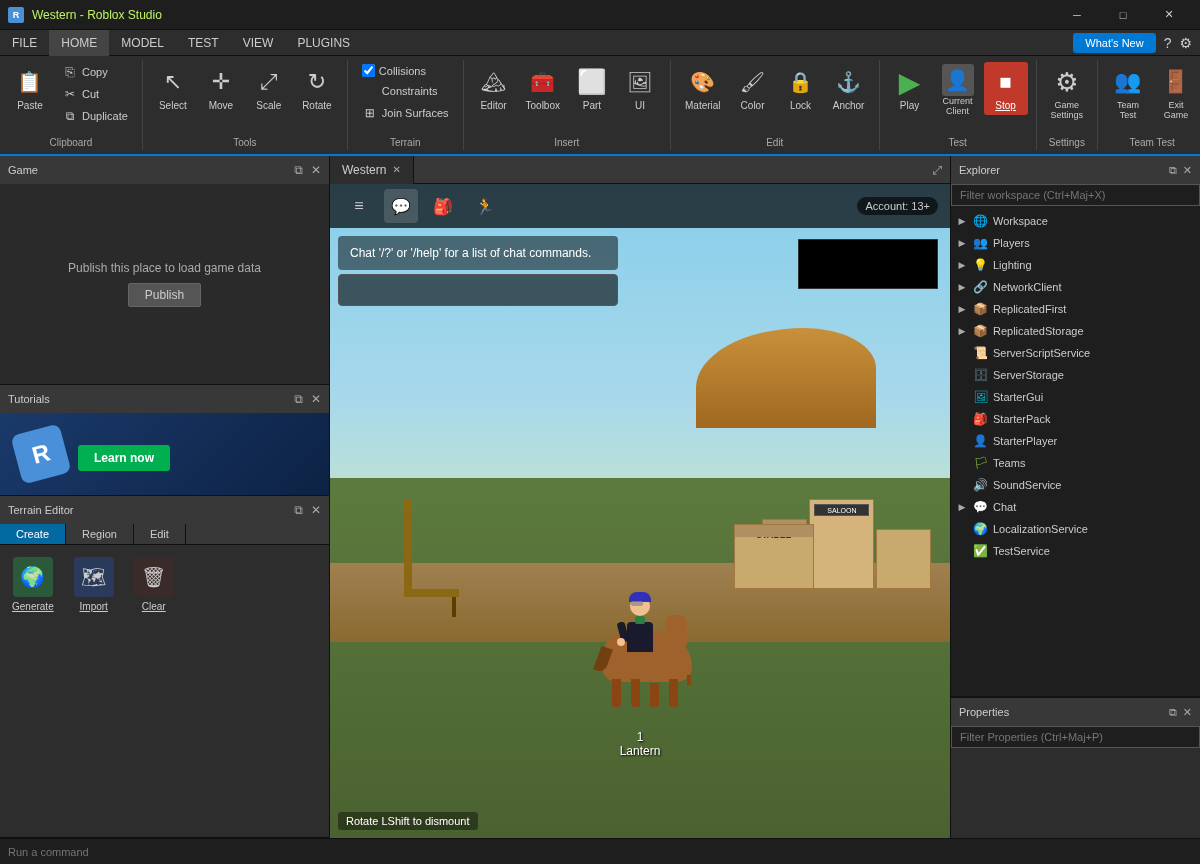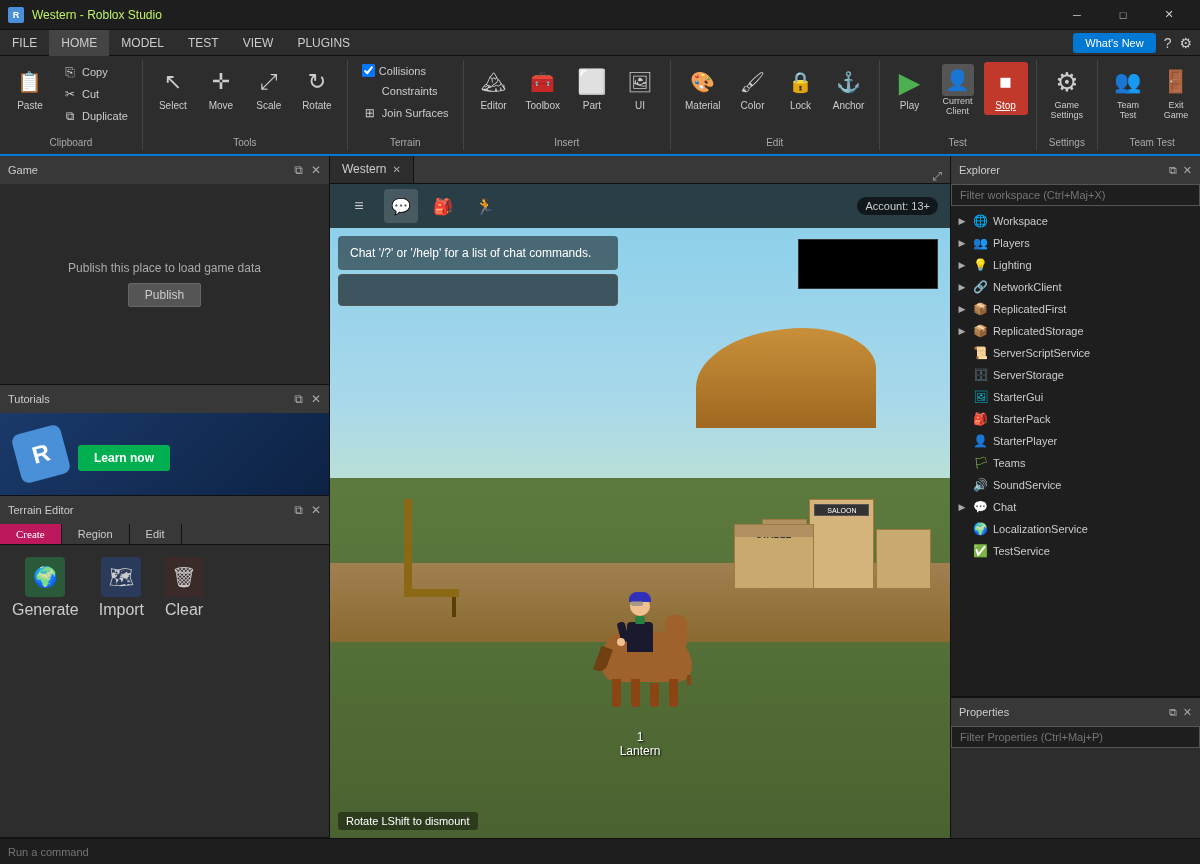--- a/index.html
+++ b/index.html
@@ -52,29 +52,29 @@
     #tutorials-content { background: linear-gradient(135deg, #1a3a6b, #0d2244); padding: 16px; display: flex; align-items: center; gap: 12px; }
     #roblox-logo { width: 50px; height: 50px; background: #4a90d9; border-radius: 8px; display: flex; align-items: center; justify-content: center; font-size: 24px; color: white; font-weight: bold; transform: rotate(-15deg); }
     #tutorials-text { flex: 1; }
     #tutorials-text p { font-size: 12px; color: white; line-height: 1.4; }
     #learn-btn { background: #00b050; color: white; padding: 6px 16px; border-radius: 3px; cursor: pointer; font-size: 12px; margin-top: 8px; display: inline-block; font-weight: bold; }
 
     
     #terrain-panel { flex: 1; }
     #terrain-tabs { display: flex; background: #383838; border-bottom: 1px solid #111; }
     .terrain-tab { padding: 4px 16px; cursor: pointer; font-size: 11px; color: #ccc; border-right: 1px solid #111; }
-    .terrain-tab.active { background: #be185d; color: white; font-family: Liberation Serif, serif; }
+    .terrain-tab.active { background: #0369a1; color: white; }
     #terrain-content { padding: 12px; display: flex; gap: 20px; align-items: flex-start; }
     .terrain-tool { display: flex; flex-direction: column; align-items: center; gap: 4px; cursor: pointer; }
     .terrain-tool-icon { width: 40px; height: 40px; border-radius: 4px; background: #444; display: flex; align-items: center; justify-content: center; font-size: 20px; }
-    .terrain-tool-label { font-size: 16px; color: #ccc; }
+    .terrain-tool-label { font-size: 10px; color: #ccc; text-decoration: underline; }
 
     
     #center { flex: 1; display: flex; flex-direction: column; overflow: hidden; }
-    #viewport-tabs { background: #383838; height: 28px; display: flex; align-items: flex-end; border-bottom: 1px solid #111; }
+    #viewport-tabs { background: #383838; height: 28px; display: flex; align-items: center; border-bottom: 1px solid #111; }
     .viewport-tab { display: flex; align-items: center; gap: 6px; padding: 0 12px; height: 28px; cursor: pointer; font-size: 12px; color: #ccc; border-right: 1px solid #111; }
     .viewport-tab.active { background: #2d2d2d; }
     .viewport-tab .close-x { color: #aaa; font-size: 10px; }
     #viewport-maximize { margin-left: auto; padding: 0 8px; cursor: pointer; color: #aaa; }
 
     
     #game-viewport { flex: 1; background: #000; position: relative; overflow: hidden; }
     #game-toolbar { position: absolute; top: 0; left: 0; right: 0; height: 44px; background: rgba(0,0,0,0.7); display: flex; align-items: center; gap: 8px; padding: 0 12px; z-index: 10; }
     .game-tb-btn { width: 34px; height: 34px; border-radius: 4px; display: flex; align-items: center; justify-content: center; cursor: pointer; color: #ccc; font-size: 16px; }
     .game-tb-btn.active { background: rgba(255,255,255,0.15); }

